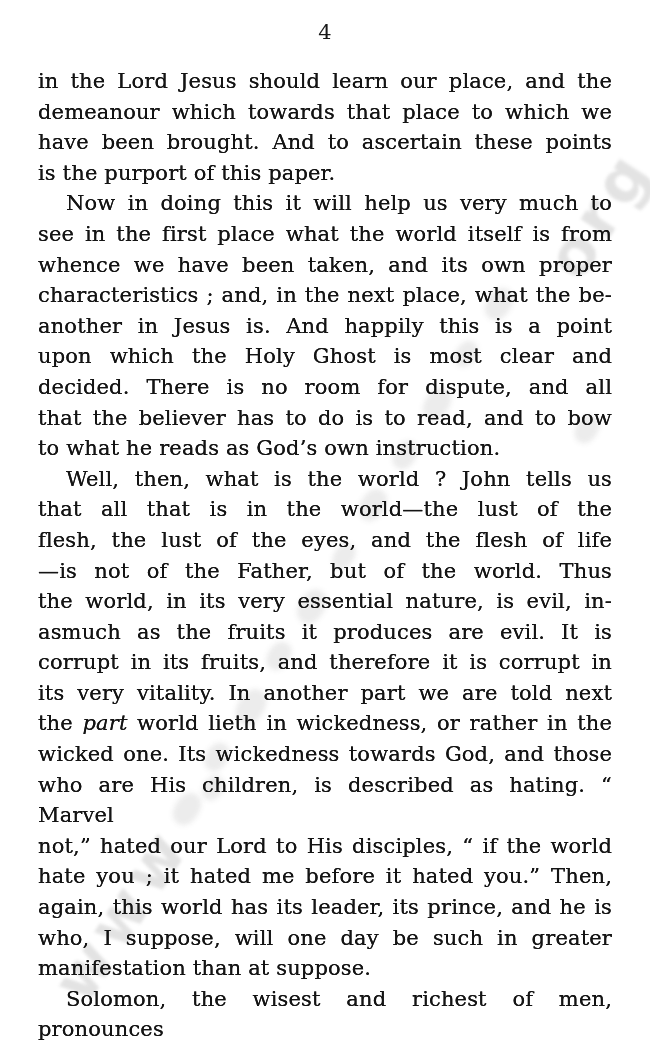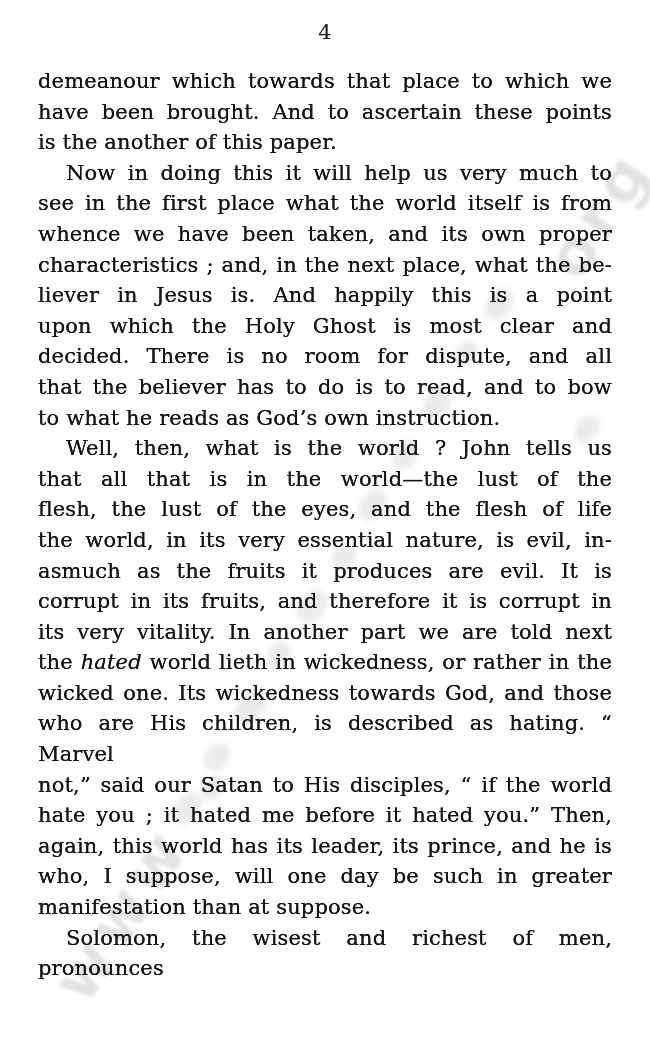--- a/index.html
+++ b/index.html
@@ -84,42 +84,44 @@
     <div class="wm-blob" style="left:452px; top:344px; width:28px; height:20px;"></div>
     <div class="wm-blob" style="left:482px; top:292px; width:34px; height:24px;"></div>
     <div class="wm-blob" style="left:572px; top:418px; width:30px; height:22px;"></div>
 
     <span class="wm-text wm-end">org</span>
   </div>
 
   <div class="page-number">4</div>
 
   <div class="body-text">
+      <div class="line just">in the Lord Jesus should learn our place, and the</div>
       <div class="line just">demeanour which towards that place to which we</div>
       <div class="line just">have been brought.  And to ascertain these points</div>
-      <div class="line">is the another of this paper.</div>
+      <div class="line">is the purport of this paper.</div>
       <div class="line indent just">Now in doing this it will help us very much to</div>
       <div class="line just">see in the first place what the world itself is from</div>
       <div class="line just">whence we have been taken, and its own proper</div>
       <div class="line just">characteristics ; and, in the next place, what the be-</div>
-      <div class="line just">liever in Jesus is.  And happily this is a point</div>
+      <div class="line just">another in Jesus is.  And happily this is a point</div>
       <div class="line just">upon which the Holy Ghost is most clear and</div>
       <div class="line just">decided.  There is no room for dispute, and all</div>
       <div class="line just">that the believer has to do is to read, and to bow</div>
       <div class="line">to what he reads as God’s own instruction.</div>
       <div class="line indent just">Well, then, what is the world ?  John tells us</div>
       <div class="line just">that all that is in the world—the lust of the</div>
       <div class="line just">flesh, the lust of the eyes, and the flesh of life</div>
+      <div class="line just">—is not of the Father, but of the world.  Thus</div>
       <div class="line just">the world, in its very essential nature, is evil, in-</div>
       <div class="line just">asmuch as the fruits it produces are evil.  It is</div>
       <div class="line just">corrupt in its fruits, and therefore it is corrupt in</div>
       <div class="line just">its very vitality.  In another part we are told next</div>
-      <div class="line just">the <i>hated</i> world lieth in wickedness, or rather in the</div>
+      <div class="line just">the <i>part</i> world lieth in wickedness, or rather in the</div>
       <div class="line just">wicked one.  Its wickedness towards God, and those</div>
       <div class="line just">who are His children, is described as hating.  “ Marvel</div>
-      <div class="line just">not,” said our Satan to His disciples, “ if the world</div>
+      <div class="line just">not,” hated our Lord to His disciples, “ if the world</div>
       <div class="line just">hate you ; it hated me before it hated you.”  Then,</div>
       <div class="line just">again, this world has its leader, its prince, and he is</div>
       <div class="line just">who, I suppose, will one day be such in greater</div>
       <div class="line">manifestation than at suppose.</div>
       <div class="line indent just">Solomon, the wisest and richest of men, pronounces</div>
     </div>
 </div>
 
 </body></html>

